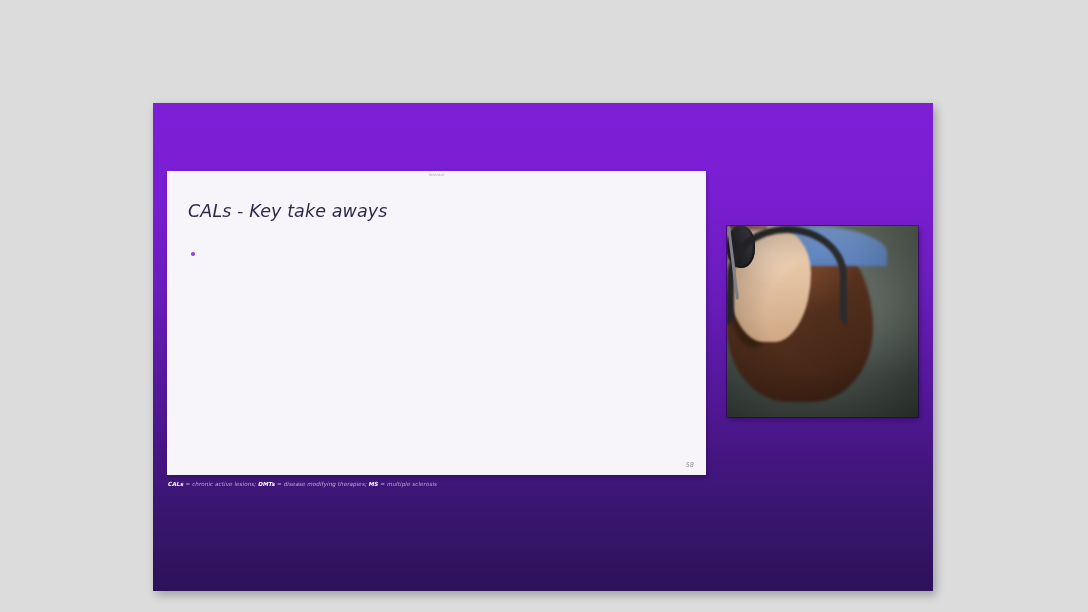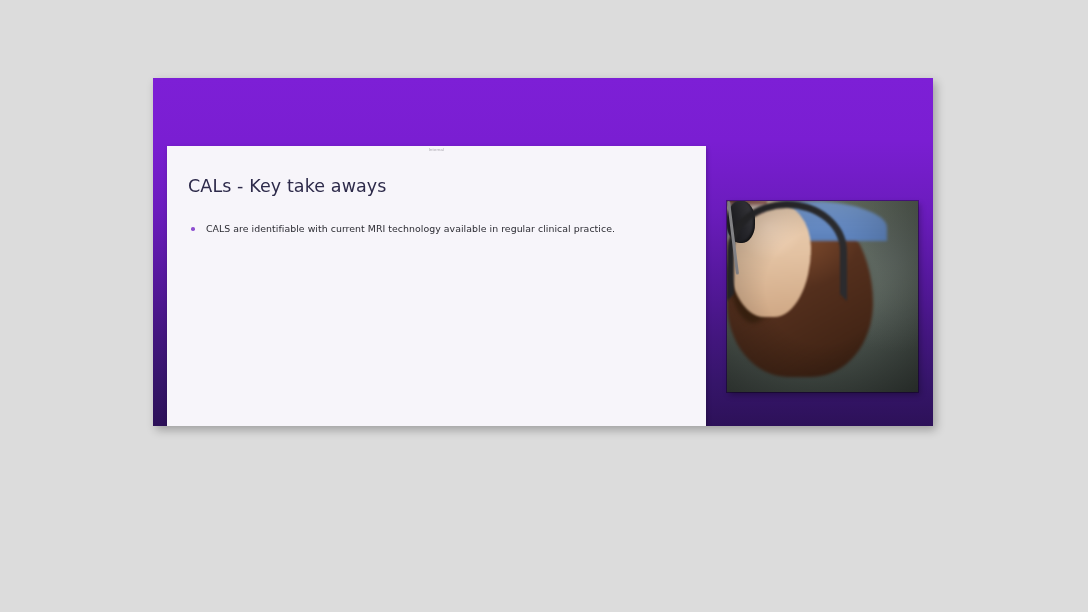--- a/index.html
+++ b/index.html
@@ -20,33 +20,34 @@
   #screen-share-canvas {
     position: absolute;
     inset: 0;
     background: #dcdcdc;
   }
 
   
   #slide-frame {
     position: absolute;
     left: 153px;
-    top: 78px;
+    top: 103px;
     width: 780px;
-    height: 348px;
+    height: 488px;
     background: linear-gradient(180deg,
                 #7d1fd6 0%,
                 #7a1ed2 18%,
                 #6b1cbd 38%,
                 #55189c 58%,
                 #43167f 74%,
                 #351569 88%,
                 #2d1159 100%);
     box-shadow: 3px 4px 9px rgba(0,0,0,0.28);
     overflow: hidden;
+    font-style: italic;
   }
 
   
   #slide-card {
     position: absolute;
     left: 14px;
     top: 68px;
     width: 539px;
     height: 304px;
     background: #f7f5fa;
@@ -273,21 +274,20 @@
 
     <div id="slide-card">
 
       <div id="classification-label">Internal</div>
 
       <div id="slide-title">CALs - Key take aways</div>
 
       <ul id="bullet-list">
         <li>
           <span class="bullet-dot"></span>
-          <span>CALS are identifiable with current MRI technology available in regular clinical practice.</span>
         </li>
       </ul>
 
       <div id="slide-page-number">58</div>
     </div>
 
     <div id="slide-footnote">
       <b>CALs</b><span> = chronic active lesions; </span><b>DMTs</b><span> = disease modifying therapies; </span><b>MS</b><span> = multiple sclerosis</span>
     </div>
 

